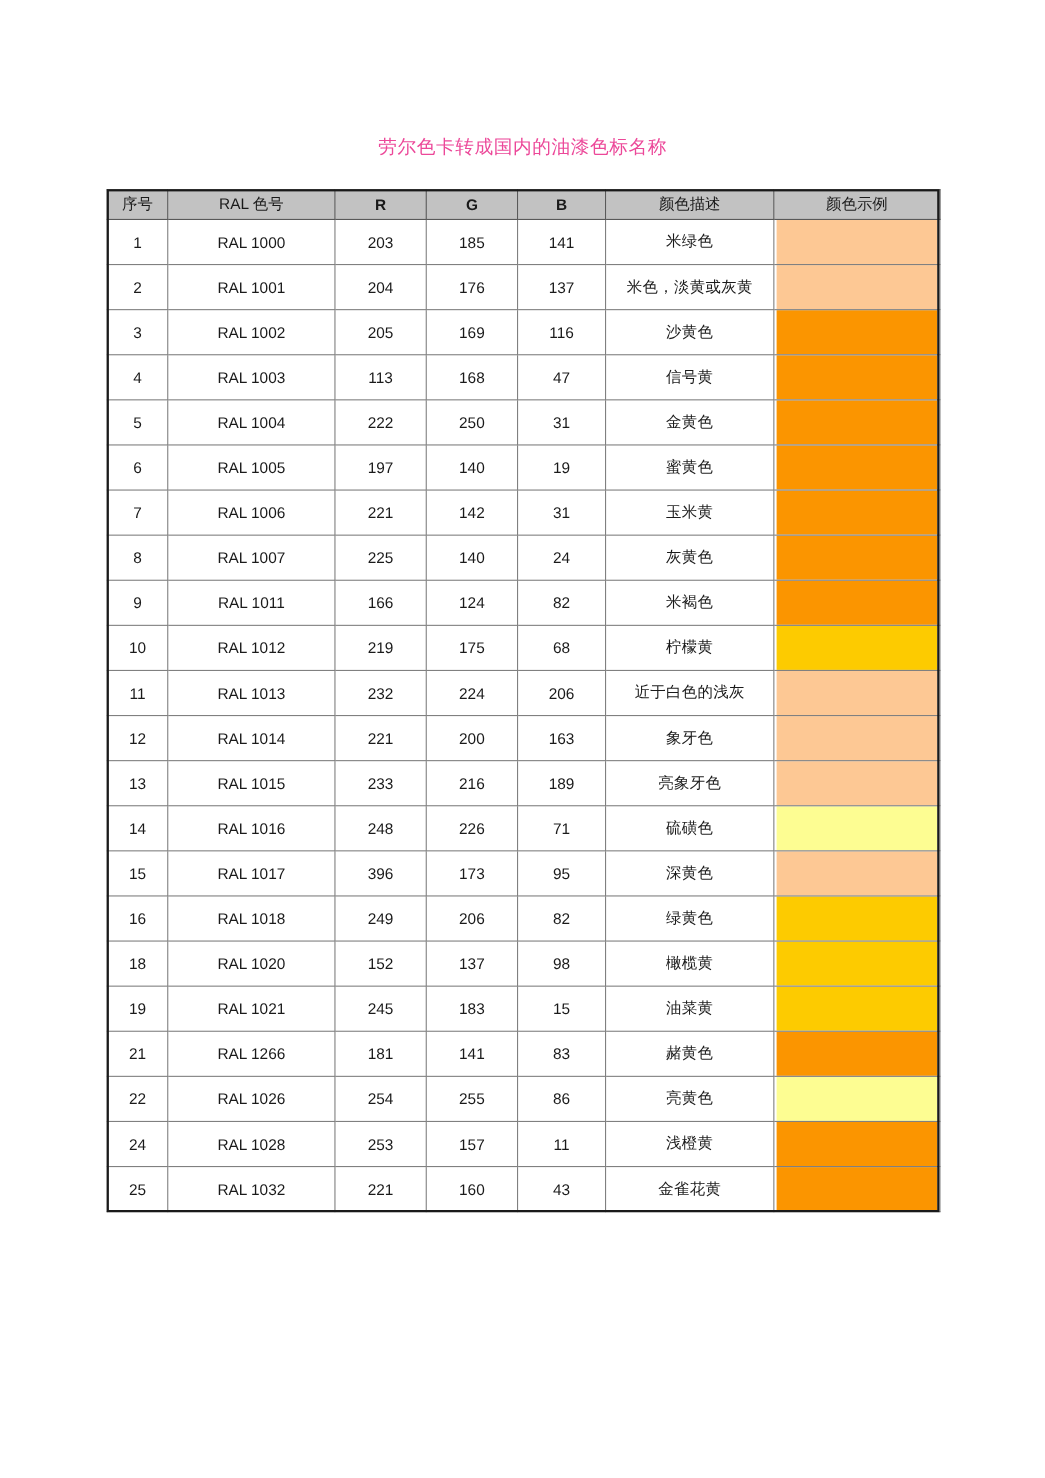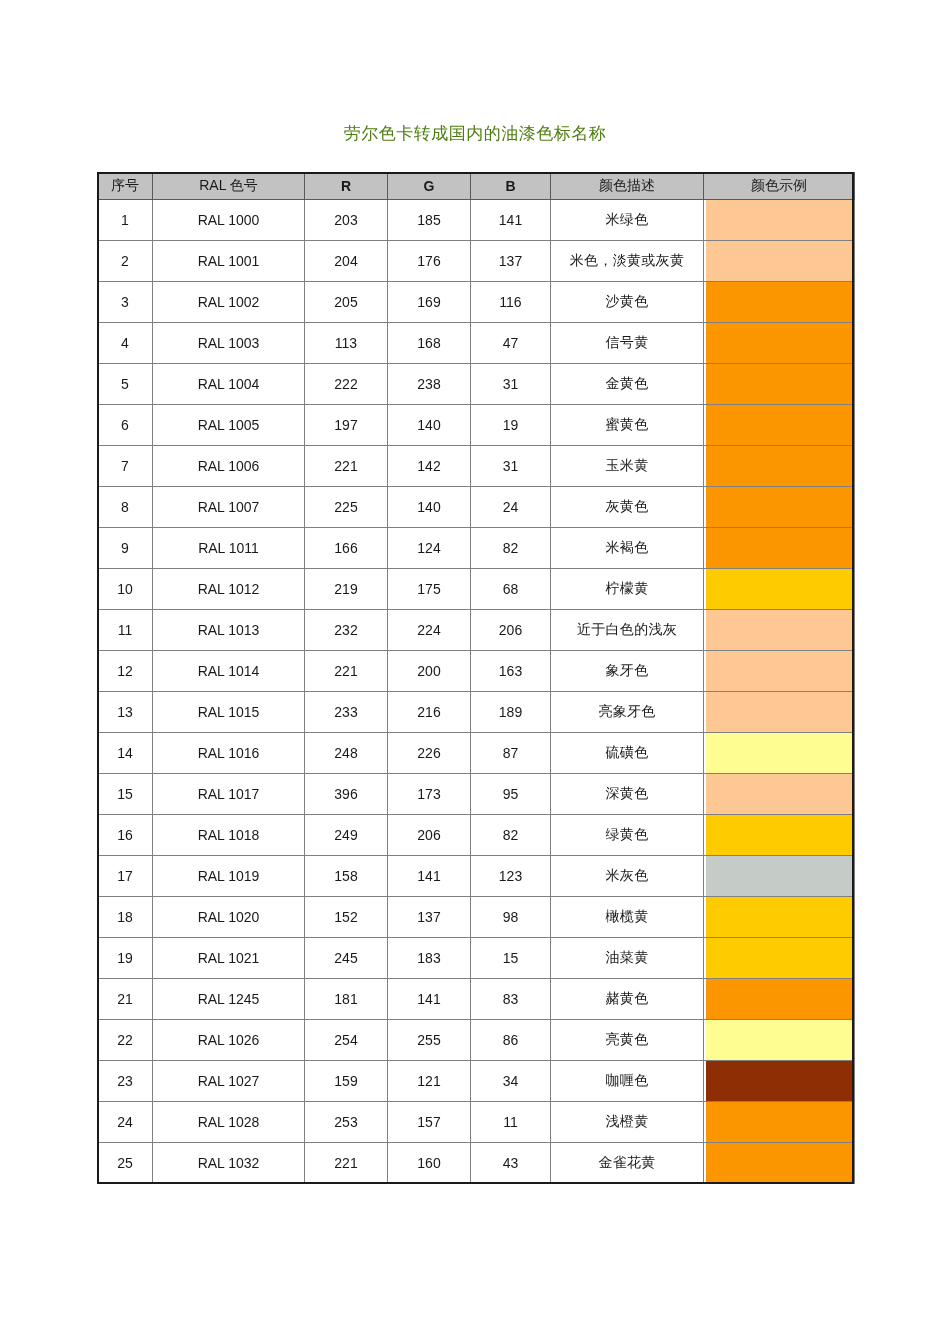--- a/index.html
+++ b/index.html
@@ -20,21 +20,21 @@
     height: 1344px;
     box-sizing: border-box;
   }
   .doc-title {
     position: absolute;
     left: 0;
     top: 122px;
     width: 950px;
     text-align: center;
     font-size: 17px;
-    color: #4d7c0f;
+    color: #ec4899;
     letter-spacing: 0.5px;
     font-family: "Liberation Serif", "DejaVu Serif", serif;
   }
   .table-wrap {
     position: absolute;
     left: 97px;
     top: 172px;
     width: 757px;
   }
   table.ral {
@@ -181,21 +181,21 @@
             <td class="cell-num">47</td>
             <td class="cell-desc">信号黄</td>
             <td class="swatch">
               <span class="swatch-fill" style="background: rgb(251, 149, 0);"></span>
             </td>
           </tr>
           <tr>
             <td class="cell-idx">5</td>
             <td class="cell-ral">RAL 1004</td>
             <td class="cell-num">222</td>
-            <td class="cell-num">238</td>
+            <td class="cell-num">250</td>
             <td class="cell-num">31</td>
             <td class="cell-desc">金黄色</td>
             <td class="swatch">
               <span class="swatch-fill" style="background: rgb(251, 149, 0);"></span>
             </td>
           </tr>
           <tr>
             <td class="cell-idx">6</td>
             <td class="cell-ral">RAL 1005</td>
             <td class="cell-num">197</td>
@@ -281,21 +281,21 @@
             <td class="cell-desc">亮象牙色</td>
             <td class="swatch">
               <span class="swatch-fill" style="background: rgb(253, 200, 148);"></span>
             </td>
           </tr>
           <tr>
             <td class="cell-idx">14</td>
             <td class="cell-ral">RAL 1016</td>
             <td class="cell-num">248</td>
             <td class="cell-num">226</td>
-            <td class="cell-num">87</td>
+            <td class="cell-num">71</td>
             <td class="cell-desc">硫磺色</td>
             <td class="swatch">
               <span class="swatch-fill" style="background: rgb(253, 253, 146);"></span>
             </td>
           </tr>
           <tr>
             <td class="cell-idx">15</td>
             <td class="cell-ral">RAL 1017</td>
             <td class="cell-num">396</td>
             <td class="cell-num">173</td>
@@ -310,31 +310,20 @@
             <td class="cell-ral">RAL 1018</td>
             <td class="cell-num">249</td>
             <td class="cell-num">206</td>
             <td class="cell-num">82</td>
             <td class="cell-desc">绿黄色</td>
             <td class="swatch">
               <span class="swatch-fill" style="background: rgb(253, 203, 0);"></span>
             </td>
           </tr>
           <tr>
-            <td class="cell-idx">17</td>
-            <td class="cell-ral">RAL 1019</td>
-            <td class="cell-num">158</td>
-            <td class="cell-num">141</td>
-            <td class="cell-num">123</td>
-            <td class="cell-desc">米灰色</td>
-            <td class="swatch">
-              <span class="swatch-fill" style="background: rgb(197, 204, 200);"></span>
-            </td>
-          </tr>
-          <tr>
             <td class="cell-idx">18</td>
             <td class="cell-ral">RAL 1020</td>
             <td class="cell-num">152</td>
             <td class="cell-num">137</td>
             <td class="cell-num">98</td>
             <td class="cell-desc">橄榄黄</td>
             <td class="swatch">
               <span class="swatch-fill" style="background: rgb(253, 203, 0);"></span>
             </td>
           </tr>
@@ -344,52 +333,41 @@
             <td class="cell-num">245</td>
             <td class="cell-num">183</td>
             <td class="cell-num">15</td>
             <td class="cell-desc">油菜黄</td>
             <td class="swatch">
               <span class="swatch-fill" style="background: rgb(253, 203, 0);"></span>
             </td>
           </tr>
           <tr>
             <td class="cell-idx">21</td>
-            <td class="cell-ral">RAL 1245</td>
+            <td class="cell-ral">RAL 1266</td>
             <td class="cell-num">181</td>
             <td class="cell-num">141</td>
             <td class="cell-num">83</td>
             <td class="cell-desc">赭黄色</td>
             <td class="swatch">
               <span class="swatch-fill" style="background: rgb(251, 149, 0);"></span>
             </td>
           </tr>
           <tr>
             <td class="cell-idx">22</td>
             <td class="cell-ral">RAL 1026</td>
             <td class="cell-num">254</td>
             <td class="cell-num">255</td>
             <td class="cell-num">86</td>
             <td class="cell-desc">亮黄色</td>
             <td class="swatch">
               <span class="swatch-fill" style="background: rgb(253, 253, 146);"></span>
             </td>
           </tr>
           <tr>
-            <td class="cell-idx">23</td>
-            <td class="cell-ral">RAL 1027</td>
-            <td class="cell-num">159</td>
-            <td class="cell-num">121</td>
-            <td class="cell-num">34</td>
-            <td class="cell-desc">咖喱色</td>
-            <td class="swatch">
-              <span class="swatch-fill" style="background: rgb(142, 46, 5);"></span>
-            </td>
-          </tr>
-          <tr>
             <td class="cell-idx">24</td>
             <td class="cell-ral">RAL 1028</td>
             <td class="cell-num">253</td>
             <td class="cell-num">157</td>
             <td class="cell-num">11</td>
             <td class="cell-desc">浅橙黄</td>
             <td class="swatch">
               <span class="swatch-fill" style="background: rgb(251, 149, 0);"></span>
             </td>
           </tr>

